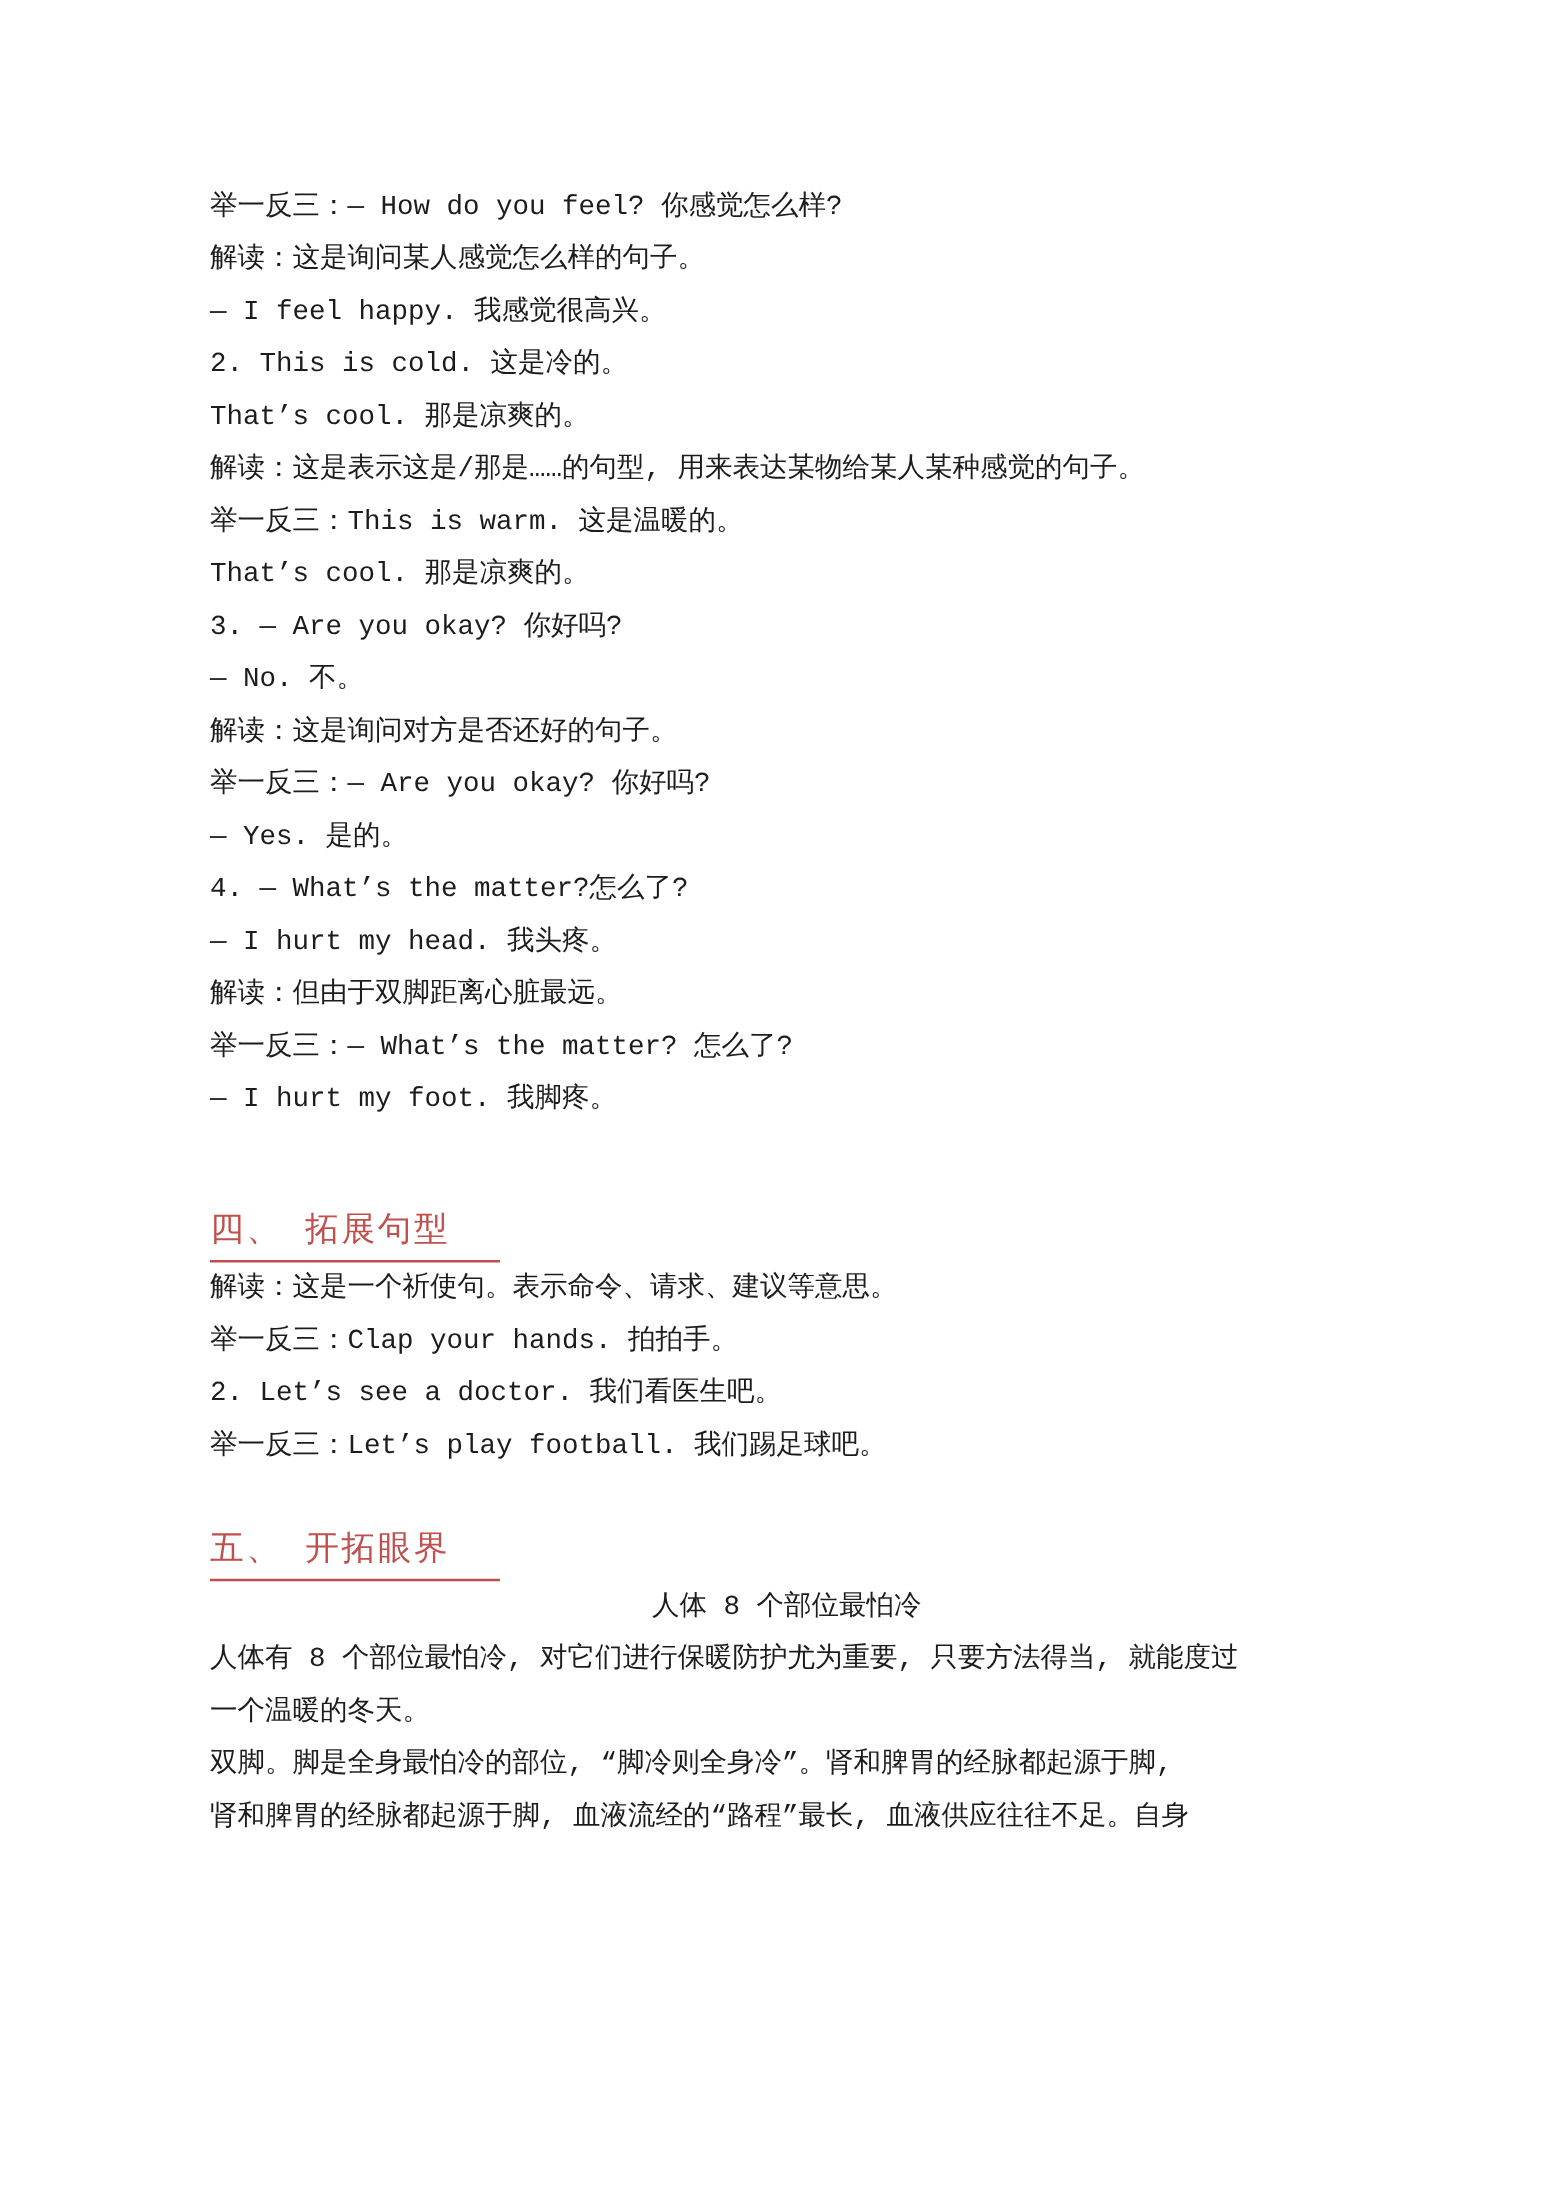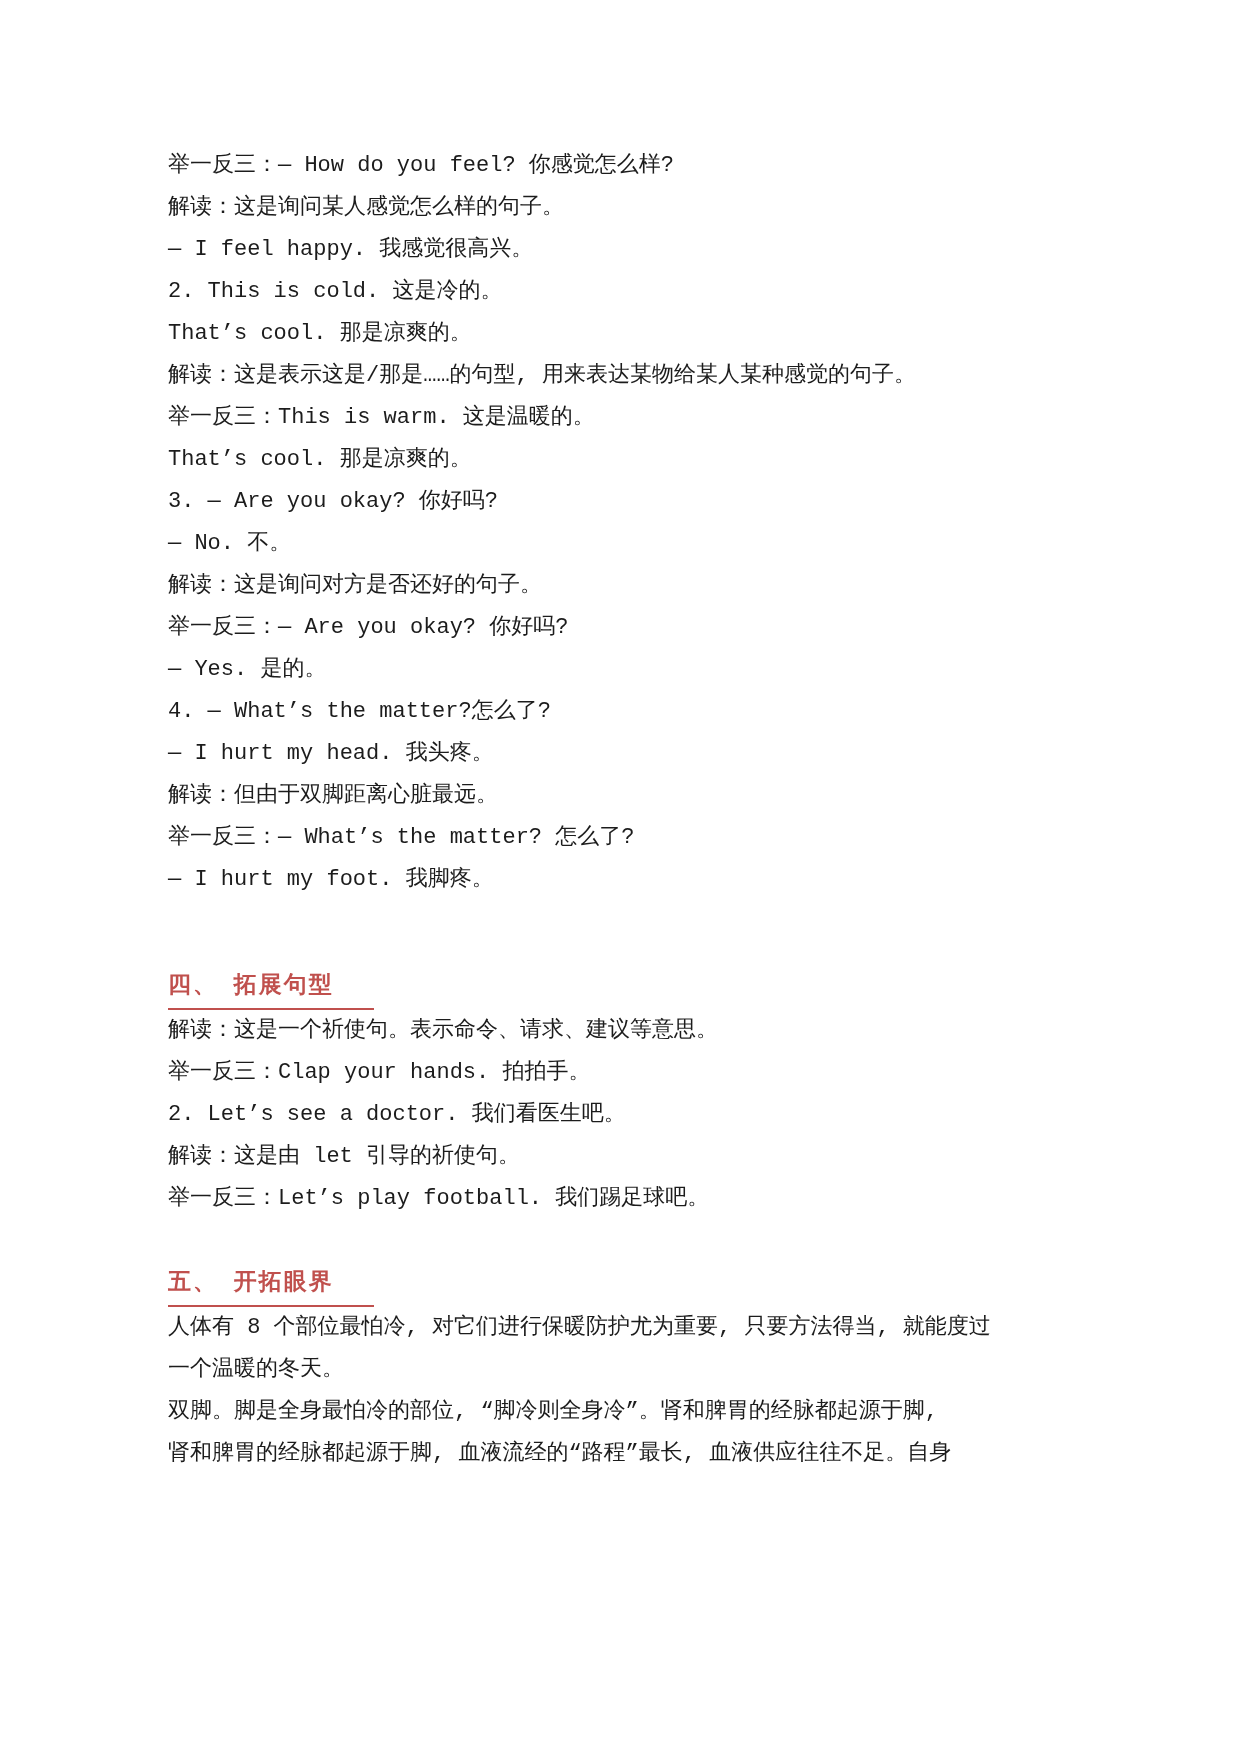--- a/index.html
+++ b/index.html
@@ -19,23 +19,23 @@
     width: 1241px;
     height: 1754px;
     padding: 145px 150px 0 168px;
   }
   .line {
     font-size: 22px;
     line-height: 42px;
     white-space: nowrap;
   }
   .section-heading {
-    font-size: 23px;
+    font-size: 27px;
     line-height: 42px;
-    font-weight: bold;
+    font-weight: normal;
     color: #c0504d;
   }
   .section-heading .heading-underline {
     display: inline-block;
     color: #c0504d;
     border-bottom: 2px solid #c0504d;
     padding-right: 40px;
     padding-bottom: 1px;
     letter-spacing: 2px;
   }
@@ -75,28 +75,28 @@
     </div>
 
   <div class="section-heading gap-a">
     <span class="heading-underline">四、 拓展句型</span>
   </div>
 
   <div>
       <div class="line">解读：这是一个祈使句。表示命令、请求、建议等意思。</div>
       <div class="line">举一反三：Clap your hands. 拍拍手。</div>
       <div class="line">2. Let’s see a doctor. 我们看医生吧。</div>
-      <div class="line">解读：这是由 let 引导的祈使句。</div>
       <div class="line">举一反三：Let’s play football. 我们踢足球吧。</div>
     </div>
 
   <div class="section-heading gap-b">
     <span class="heading-underline">五、 开拓眼界</span>
   </div>
 
+  <div class="line subtitle">人体 8 个部位最怕冷</div>
 
   <div>
       <div class="line">人体有 8 个部位最怕冷, 对它们进行保暖防护尤为重要, 只要方法得当, 就能度过</div>
       <div class="line">一个温暖的冬天。</div>
       <div class="line">双脚。脚是全身最怕冷的部位, “脚冷则全身冷”。肾和脾胃的经脉都起源于脚,</div>
       <div class="line">肾和脾胃的经脉都起源于脚, 血液流经的“路程”最长, 血液供应往往不足。自身</div>
     </div>
 
 </div>
 

